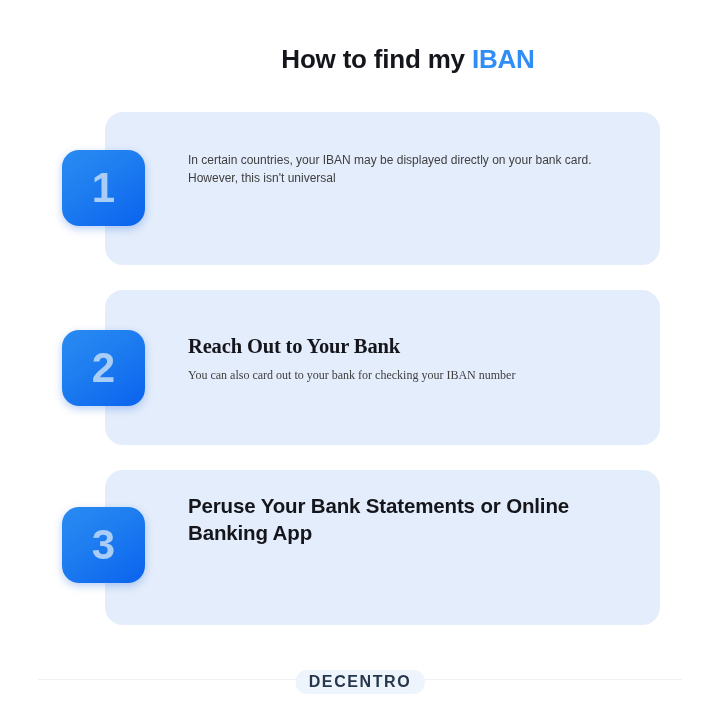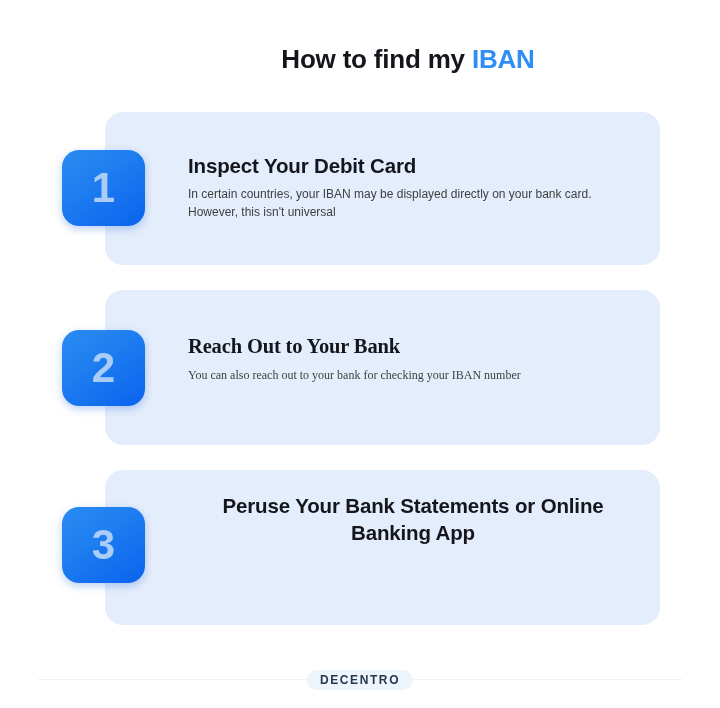--- a/index.html
+++ b/index.html
@@ -112,21 +112,21 @@
   }
 
   
   .r1 .badge     { top: 38px; }
   .r1 .card-body { top: 40px; }
 
   .r2 .badge     { top: 40px; }
   .r2 .card-body { top: 43px; font-family: Liberation Serif, serif; }
 
   .r3 .badge     { top: 37px; }
-  .r3 .card-body { top: 22px; text-align: center; }
+  .r3 .card-body { top: 22px; }
 
   
   .footer-rule {
     position: absolute;
     top: 679px;
     left: 38px;
     width: 644px;
     height: 1px;
     background: #eef2f7;
   }
@@ -137,21 +137,21 @@
     left: 50%;
     transform: translateX(-50%);
     background: #eef4fb;
     border-radius: 11px;
     padding: 4px 13px 4px 13px;
     display: flex;
     align-items: center;
     justify-content: center;
   }
   .footer-logo-text {
-    font-size: 12px;
+    font-size: 16px;
     font-weight: bold;
     letter-spacing: 1.6px;
     color: #26364d;
     line-height: 1;
     white-space: nowrap;
   }
 </style>
 </head>
 <body>
 
@@ -162,33 +162,32 @@
   </div>
 
   <div class="cards">
 
     <div class="card-row r1" style="height:153px;">
       <div class="card card-1"></div>
       <div class="badge">
         <span class="badge-num">1</span>
       </div>
       <div class="card-body">
-        <p class="card-heading">Inspect Your Debit Card</p>
         <p class="card-text">In certain countries, your IBAN may be displayed directly on your bank card. However, this isn't universal</p>
       </div>
     </div>
 
     <div class="card-row r2" style="height:155px;">
       <div class="card card-2"></div>
       <div class="badge">
         <span class="badge-num">2</span>
       </div>
       <div class="card-body">
         <p class="card-heading">Reach Out to Your Bank</p>
-        <p class="card-text">You can also reach out to your bank for checking your IBAN number</p>
+        <p class="card-text">You can also card out to your bank for checking your IBAN number</p>
       </div>
     </div>
 
     <div class="card-row r3" style="height:155px;">
       <div class="card card-3"></div>
       <div class="badge">
         <span class="badge-num">3</span>
       </div>
       <div class="card-body">
         <p class="card-heading">Peruse Your Bank Statements or Online Banking App</p>

